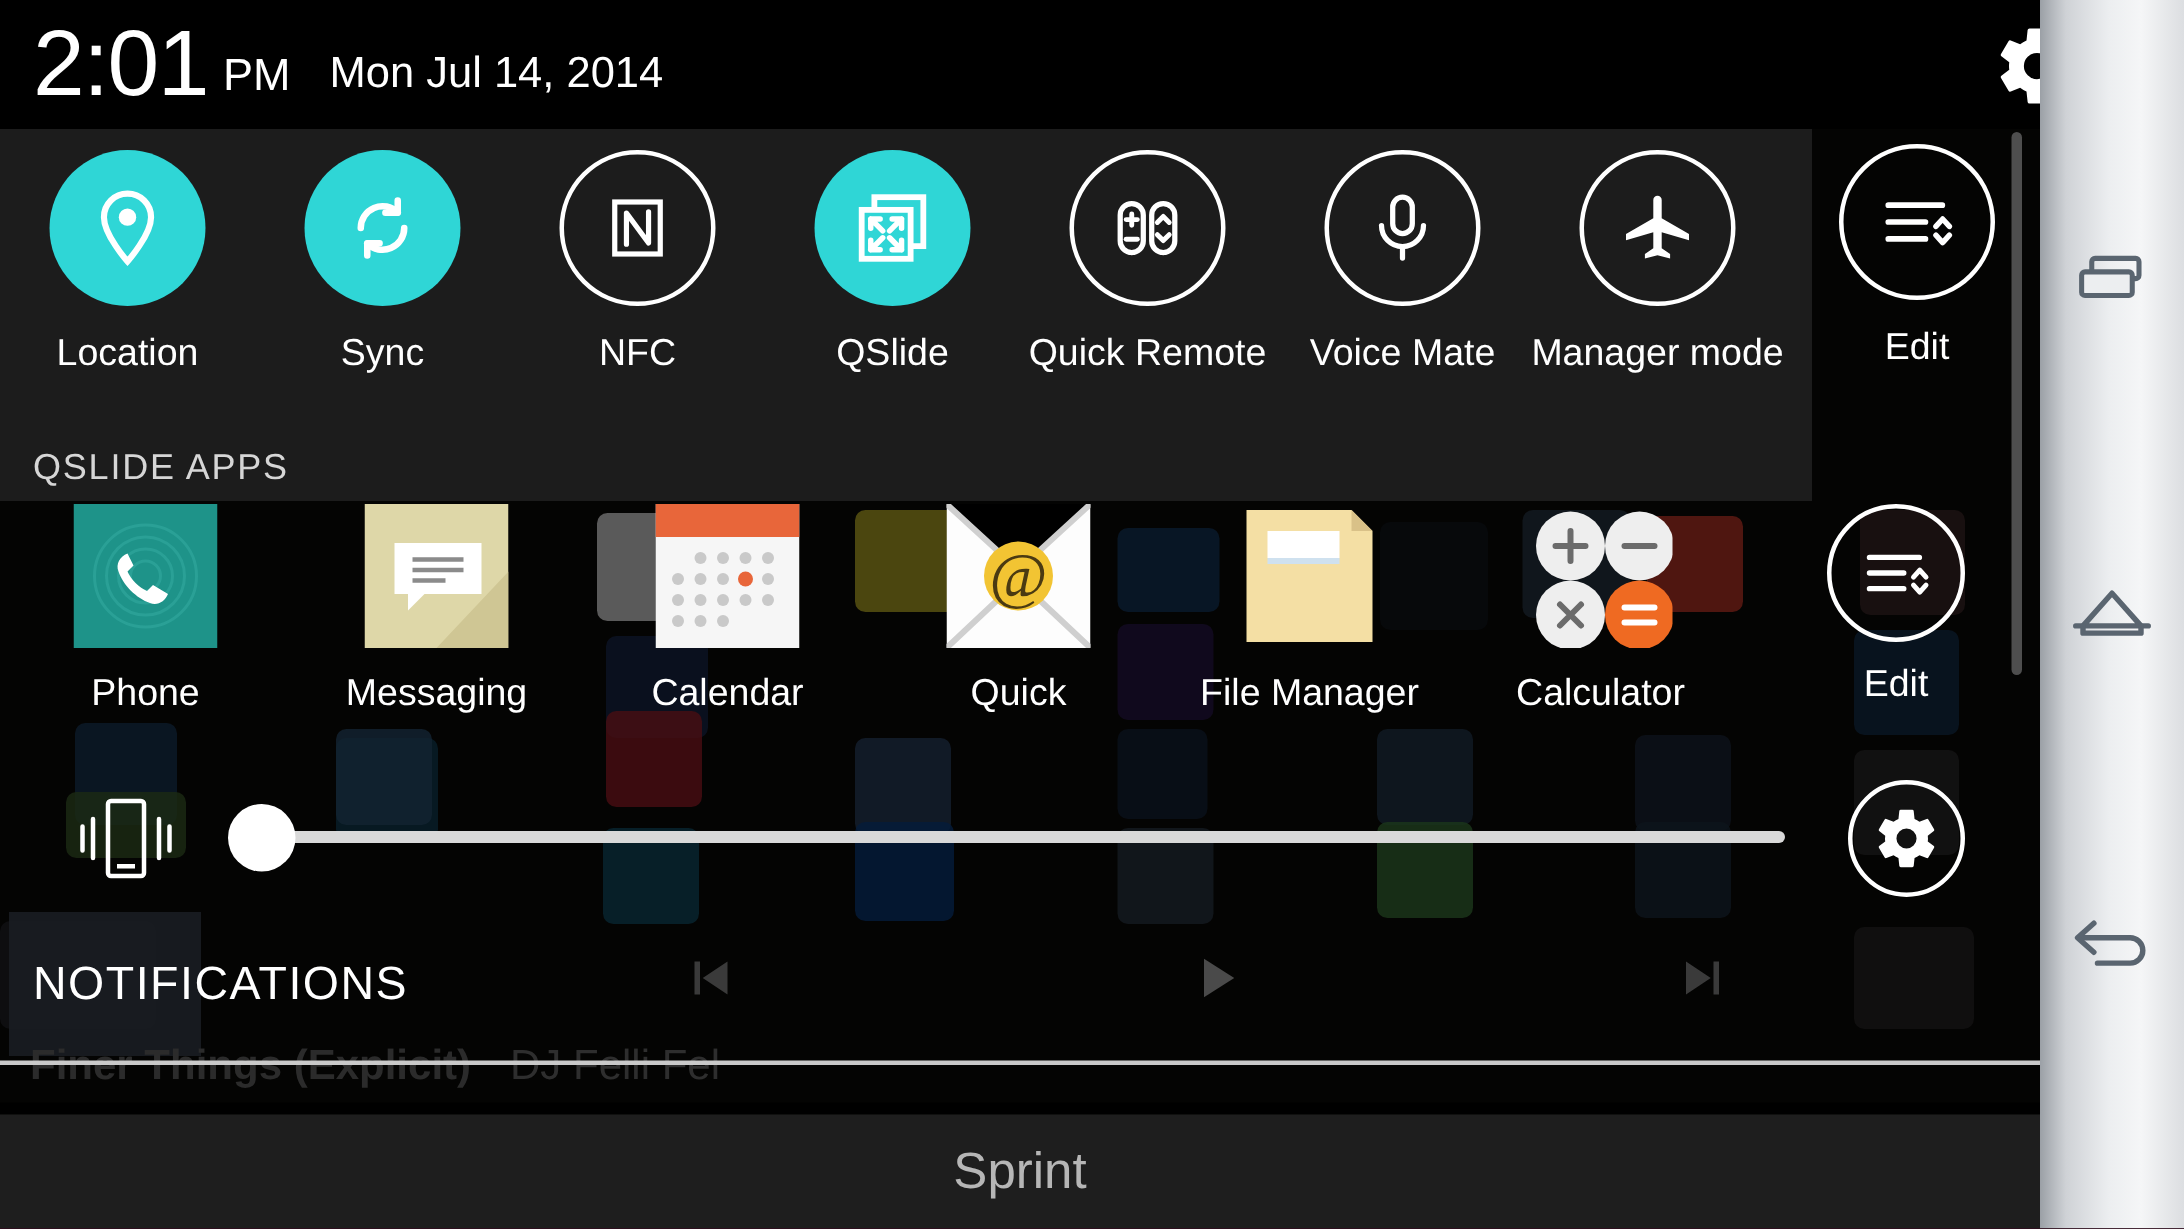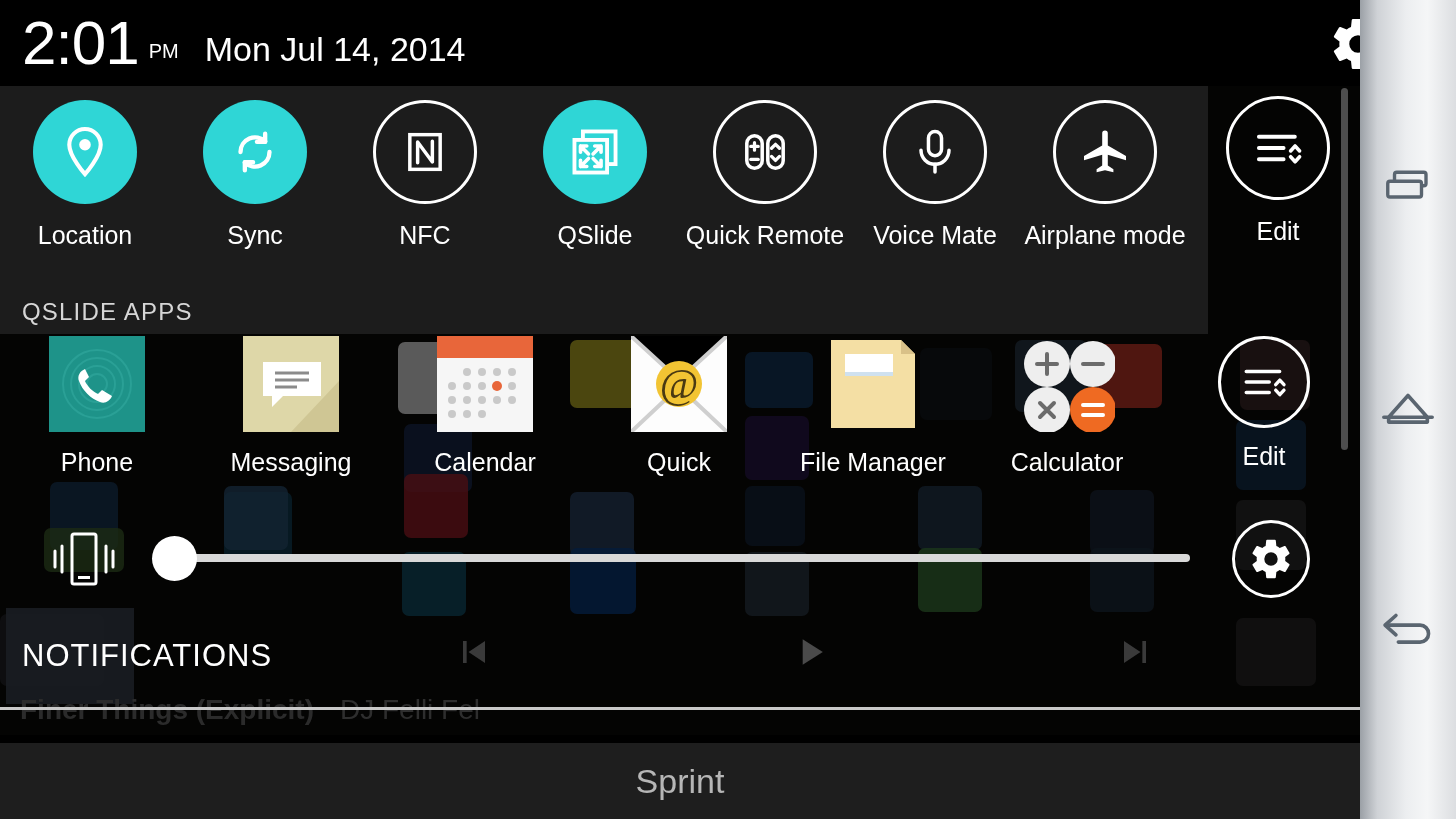--- a/index.html
+++ b/index.html
@@ -25,22 +25,22 @@
   .bg-icon { position: absolute; border-radius: 7px; opacity: .82; }
 
   
   #scrim { position: absolute; inset: 0; background: rgba(0,0,0,.55); }
 
   
   #statusbar { position: absolute; left:0; top:0; width:1360px; height:86px;
                background: linear-gradient(#000,#000); display:flex; align-items:center;
                padding-left: 22px; }
   #clock-time { font-size: 62px; color:#fff; font-weight:400; line-height:60px; letter-spacing:-1px;}
-  #clock-ampm { font-size: 20px; color:#fff; margin-left:10px; margin-top:16px; }
-  #clock-date { font-size: 34px; color:#fff; margin-left:26px; margin-top:12px; }
+  #clock-ampm { font-size: 30px; color:#fff; margin-left:10px; margin-top:16px; }
+  #clock-date { font-size: 29px; color:#fff; margin-left:26px; margin-top:12px; }
   #status-gear { position:absolute; right:68px; top:14px; width:60px; height:60px; }
 
   
   #qs-panel { position:absolute; left:0; top:86px; width:1208px; height:204px; background:#1c1c1c; }
   #qs-row { position:absolute; left:0; top:86px; width:1208px; height:204px;
             display:flex; align-items:flex-start; padding-top:14px; }
   .qs-item { width:170px; display:flex; flex-direction:column; align-items:center; }
   .qs-circle { width:104px; height:104px; border-radius:50%; display:flex;
                align-items:center; justify-content:center; }
   .qs-circle.on  { background:#2fd6d6; }
@@ -274,21 +274,21 @@
       </div>
       <div class="qs-label">Voice Mate</div>
     </div>
 
     <div class="qs-item">
       <div class="qs-circle off">
         <svg viewBox="0 0 24 24" width="56" height="56">
           <path fill="#fff" d="M21 15.5v-1.8l-7.8-4.5V4a1.2 1.2 0 0 0-2.4 0v5.2L3 13.7v1.8l7.8-2.3v4.6L8.4 19.4v1.3L12 19.8l3.6.9v-1.3l-2.4-1.6v-4.6z"></path>
         </svg>
       </div>
-      <div class="qs-label">Airplane
+      <div class="qs-label">Manager
 mode</div>
     </div>
   </div>
 
   <div id="qs-edit">
     <div class="qs-circle">
       <svg viewBox="0 0 24 24" width="54" height="54">
         <path d="M3.5 7h16M3.5 12h11M3.5 17h11" stroke="#fff" stroke-width="1.7" stroke-linecap="round"></path>
         <path d="M17.6 13.3l2-2.2 2 2.2" fill="none" stroke="#fff" stroke-width="1.6" stroke-linecap="round" stroke-linejoin="round"></path>
         <path d="M17.6 15.9l2 2.2 2-2.2" fill="none" stroke="#fff" stroke-width="1.6" stroke-linecap="round" stroke-linejoin="round"></path>

